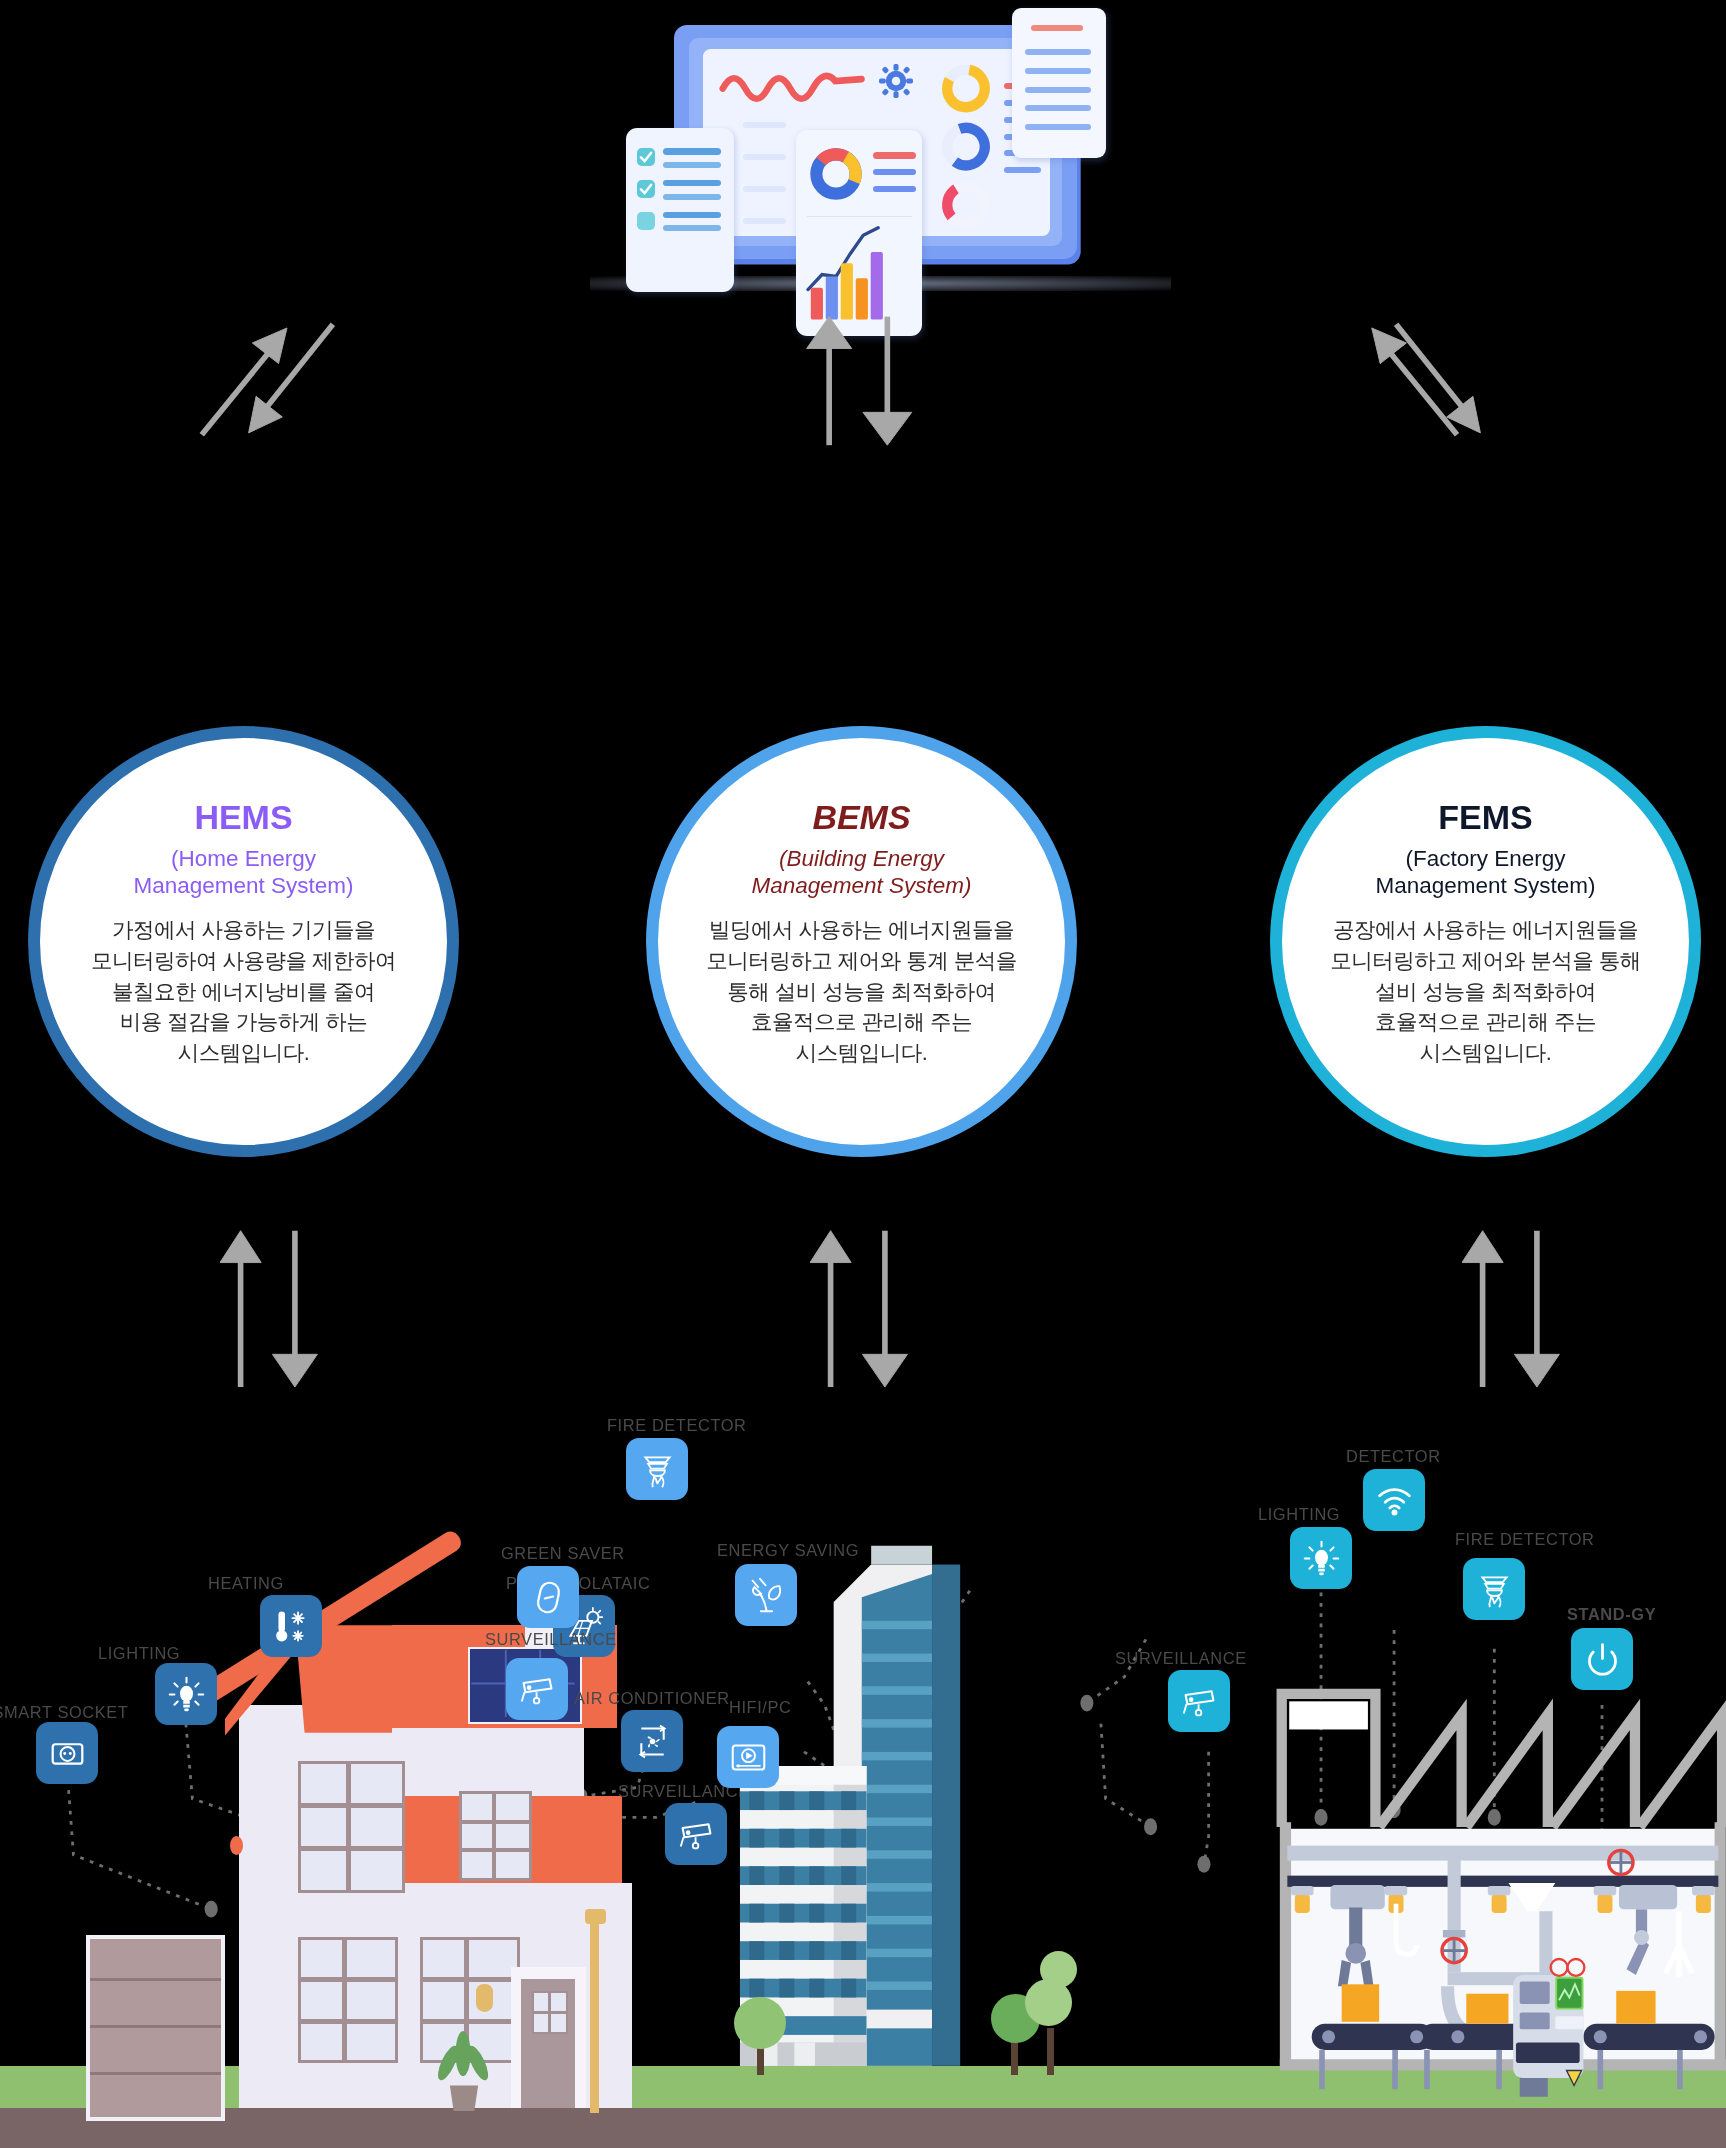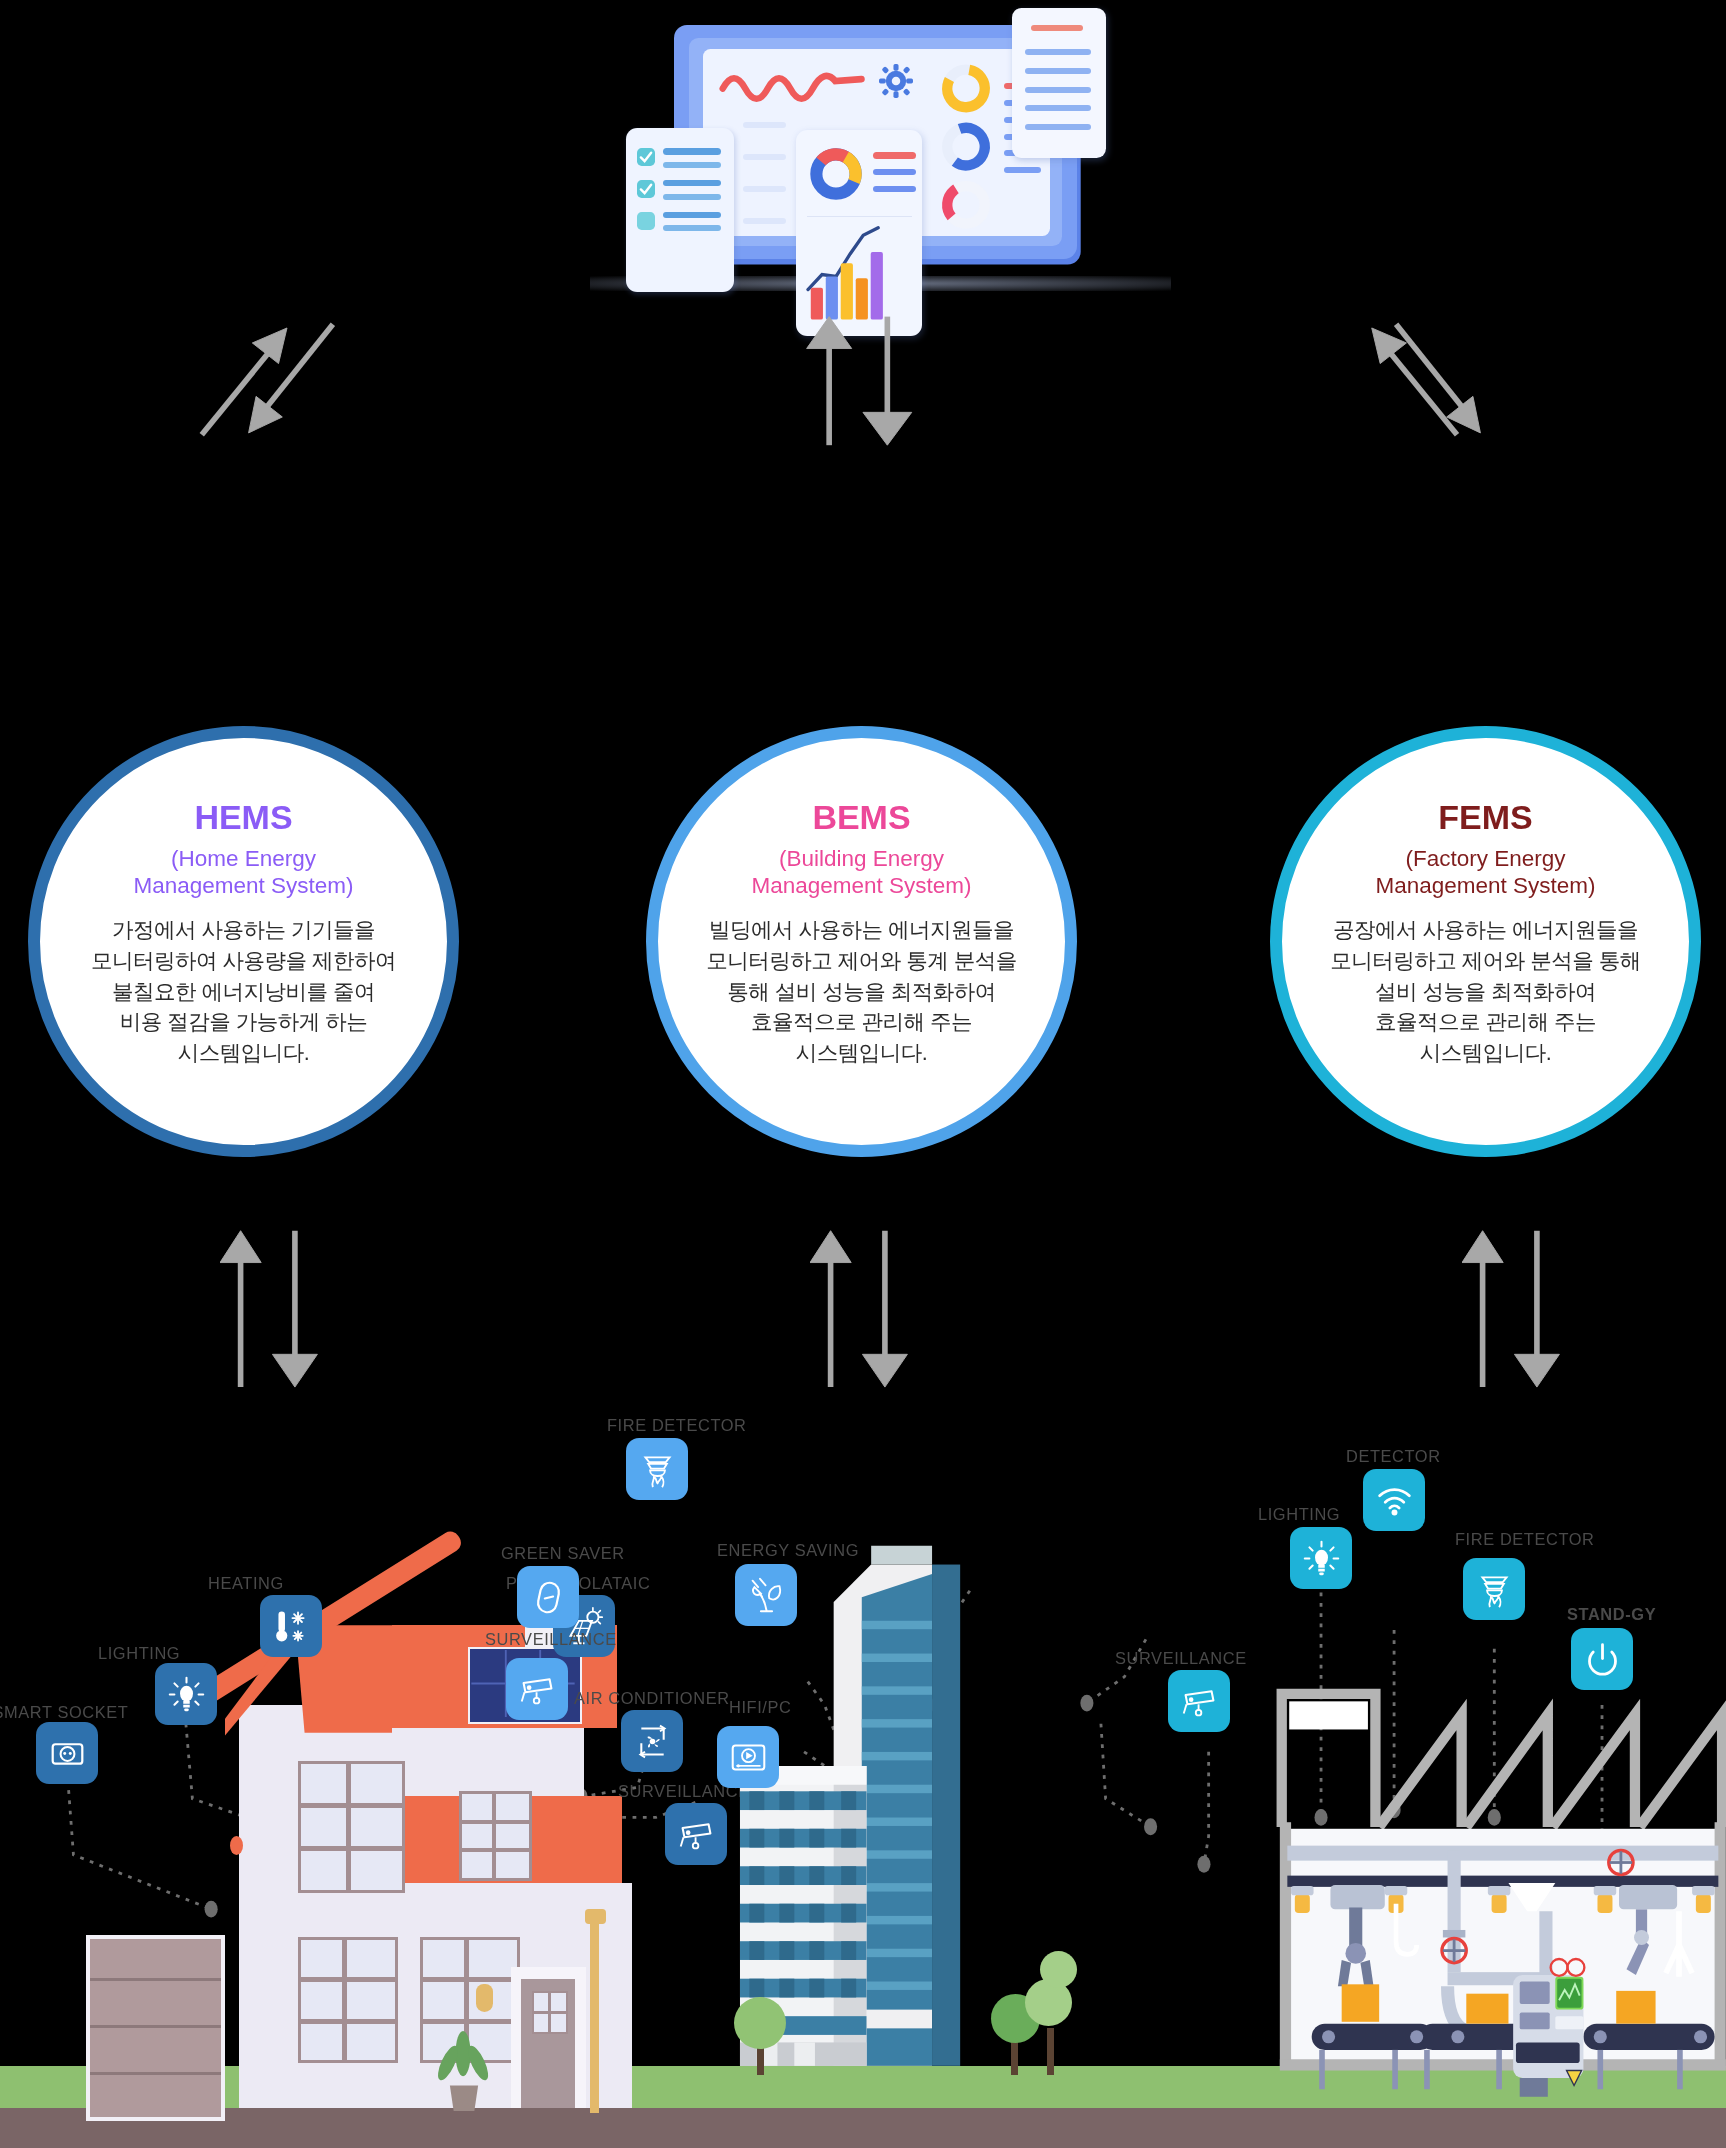--- a/index.html
+++ b/index.html
@@ -38,22 +38,22 @@
           background:#fff;box-sizing:border-box;display:flex;flex-direction:column;
           align-items:center;justify-content:flex-start;padding-top:62px;}
   #circle-hems{left:28px;top:726px;border:12px solid #2e6fad;}
   #circle-bems{left:646px;top:726px;border:12px solid #4fa3ea;}
   #circle-fems{left:1270px;top:726px;border:12px solid #1eb2d8;}
   .c-abbr{font-size:34px;font-weight:700;line-height:1;margin-bottom:12px;}
   .c-en{font-size:22.5px;font-weight:400;line-height:1.18;text-align:center;}
   .c-ko{font-size:21.5px;color:#2b2b2b;line-height:1.43;text-align:center;margin-top:16px;
         letter-spacing:-0.5px;}
   #circle-hems .c-abbr,#circle-hems .c-en{color:#8b5cf6;text-align:center;}
-  #circle-bems .c-abbr,#circle-bems .c-en{color:#ec4899;}
-  #circle-fems .c-abbr,#circle-fems .c-en{color:#7f1d1d;}
+  #circle-bems .c-abbr,#circle-bems .c-en{color:#7f1d1d;font-style:italic;}
+  #circle-fems .c-abbr,#circle-fems .c-en{color:#0f172a;}
 
   
   #scene{position:absolute;left:0;top:1424px;width:1727px;height:724px;}
   .grass{position:absolute;left:0;top:642px;width:1727px;height:42px;background:#8ec070;}
   .soil{position:absolute;left:0;top:684px;width:1727px;height:40px;background:#7a6566;}
 
   
   .tile{position:absolute;width:62px;height:62px;border-radius:13px;
         display:flex;align-items:center;justify-content:center;}
   .tile.h{background:#2e71ad;}

